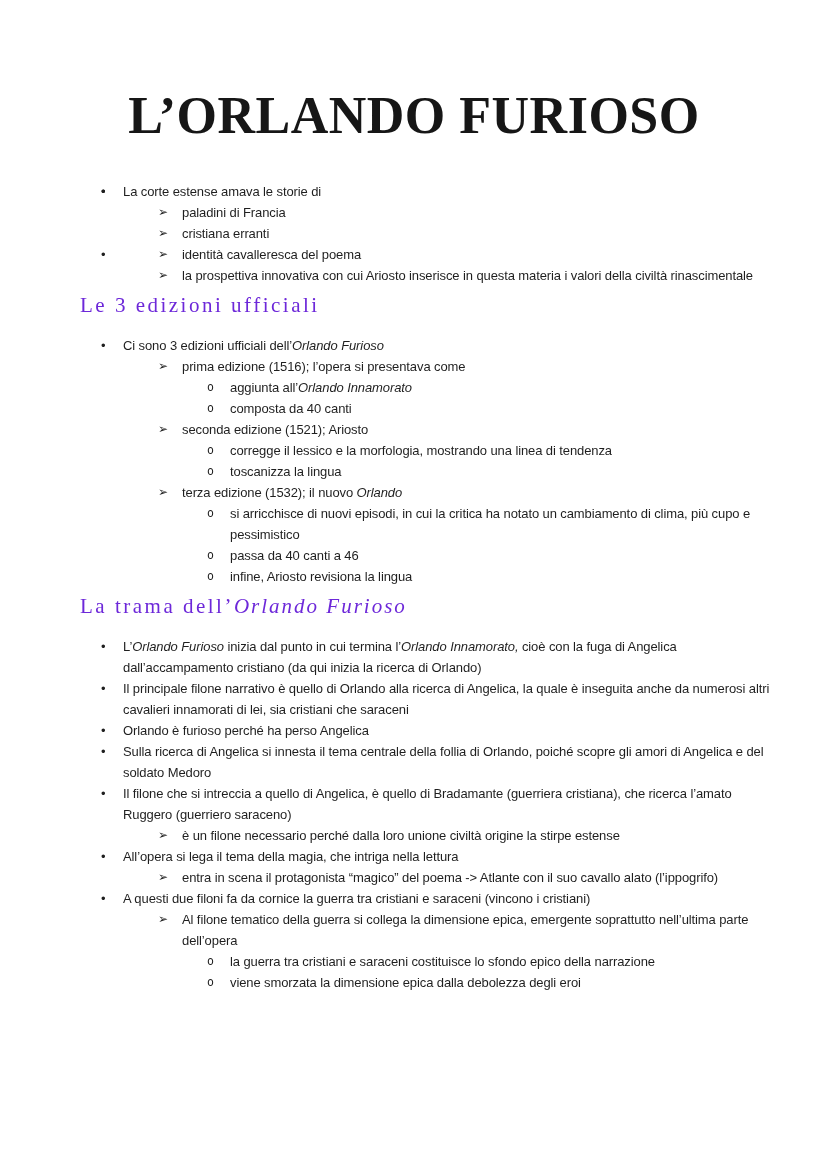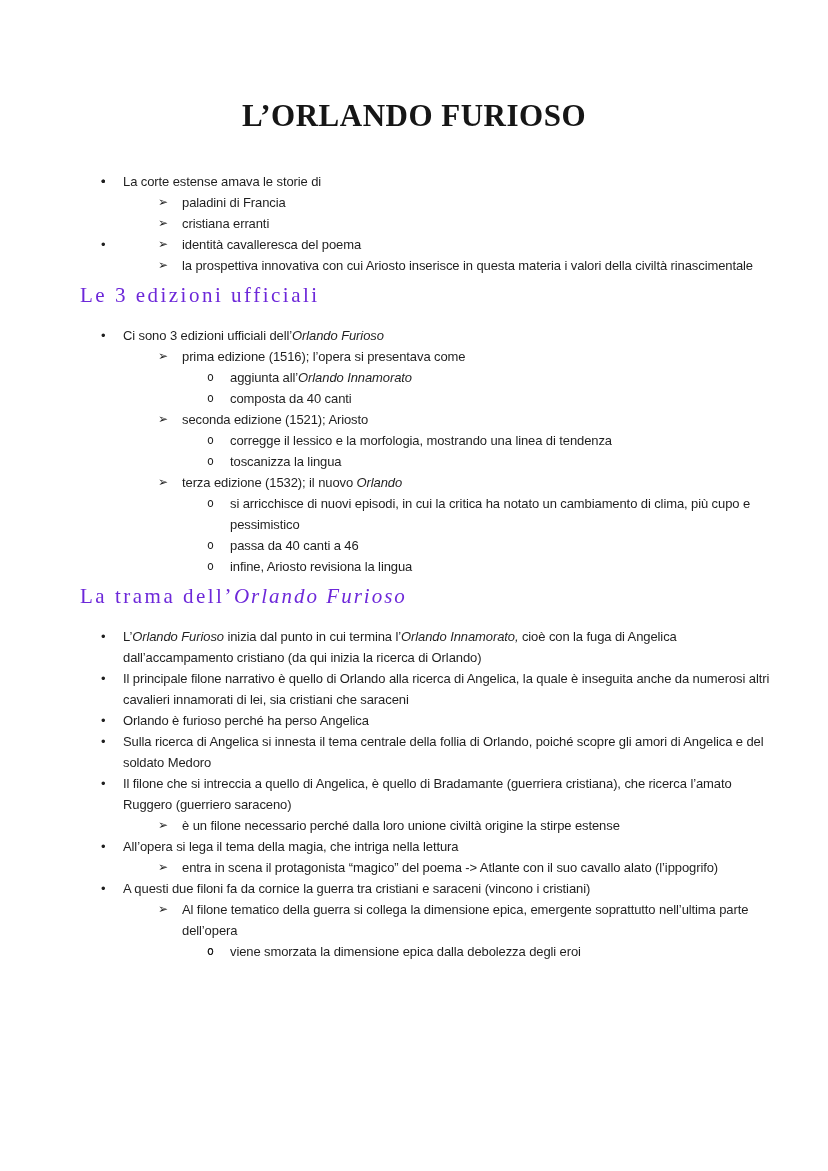--- a/index.html
+++ b/index.html
@@ -10,26 +10,26 @@
   .page {
     position: relative;
     width: 828px;
     height: 1171px;
     background: #ffffff;
     overflow: hidden;
     font-family: "Liberation Sans", sans-serif;
     color: #1f1f1f;
   }
   h1.doc-title {
-    margin: 0 0 31px 0;
+    margin: 0 0 41px 0;
     padding-top: 92px;
     text-align: center;
     font-family: "Liberation Serif", serif;
     font-weight: bold;
-    font-size: 31px;
+    font-size: 52px;
     line-height: 48px;
     letter-spacing: 0.5px;
     color: #161616;
   }
   .content {
     padding: 0 57px 0 80px; 
   }
   h2.section-heading {
     margin: 7px 0 17px 0;
     font-family: "Liberation Serif", serif;
@@ -97,16 +97,16 @@
       <div class="item lv1"><span class="marker">•</span><span class="txt"><span>L’</span><em>Orlando Furioso</em><span> inizia dal punto in cui termina l’</span><em>Orlando Innamorato,</em><span> cioè con la fuga di Angelica dall’accampamento cristiano (da qui inizia la ricerca di Orlando)</span></span></div>
       <div class="item lv1"><span class="marker">•</span><span class="txt"><span>Il principale filone narrativo è quello di Orlando alla ricerca di Angelica, la quale è inseguita anche da numerosi altri cavalieri innamorati di lei, sia cristiani che saraceni</span></span></div>
       <div class="item lv1"><span class="marker">•</span><span class="txt"><span>Orlando è furioso perché ha perso Angelica</span></span></div>
       <div class="item lv1"><span class="marker">•</span><span class="txt"><span>Sulla ricerca di Angelica si innesta il tema centrale della follia di Orlando, poiché scopre gli amori di Angelica e del soldato Medoro</span></span></div>
       <div class="item lv1"><span class="marker">•</span><span class="txt"><span>Il filone che si intreccia a quello di Angelica, è quello di Bradamante (guerriera cristiana), che ricerca l’amato Ruggero (guerriero saraceno)</span></span></div>
       <div class="item lv2"><span class="marker">➢</span><span class="txt"><span>è un filone necessario perché dalla loro unione civiltà origine la stirpe estense</span></span></div>
       <div class="item lv1"><span class="marker">•</span><span class="txt"><span>All’opera si lega il tema della magia, che intriga nella lettura</span></span></div>
       <div class="item lv2"><span class="marker">➢</span><span class="txt"><span>entra in scena il protagonista “magico” del poema -&gt; Atlante con il suo cavallo alato (l’ippogrifo)</span></span></div>
       <div class="item lv1"><span class="marker">•</span><span class="txt"><span>A questi due filoni fa da cornice la guerra tra cristiani e saraceni (vincono i cristiani)</span></span></div>
       <div class="item lv2"><span class="marker">➢</span><span class="txt"><span>Al filone tematico della guerra si collega la dimensione epica, emergente soprattutto nell’ultima parte dell’opera</span></span></div>
-      <div class="item lv3"><span class="marker">o</span></div>
+      <div class="item lv3"><span class="marker">o</span><span class="txt"><span>la guerra tra cristiani e saraceni costituisce lo sfondo epico della narrazione</span></span></div>
       <div class="item lv3"><span class="marker">o</span><span class="txt"><span>viene smorzata la dimensione epica dalla debolezza degli eroi</span></span></div>
     </div>
 </div>
 
 </body></html>

